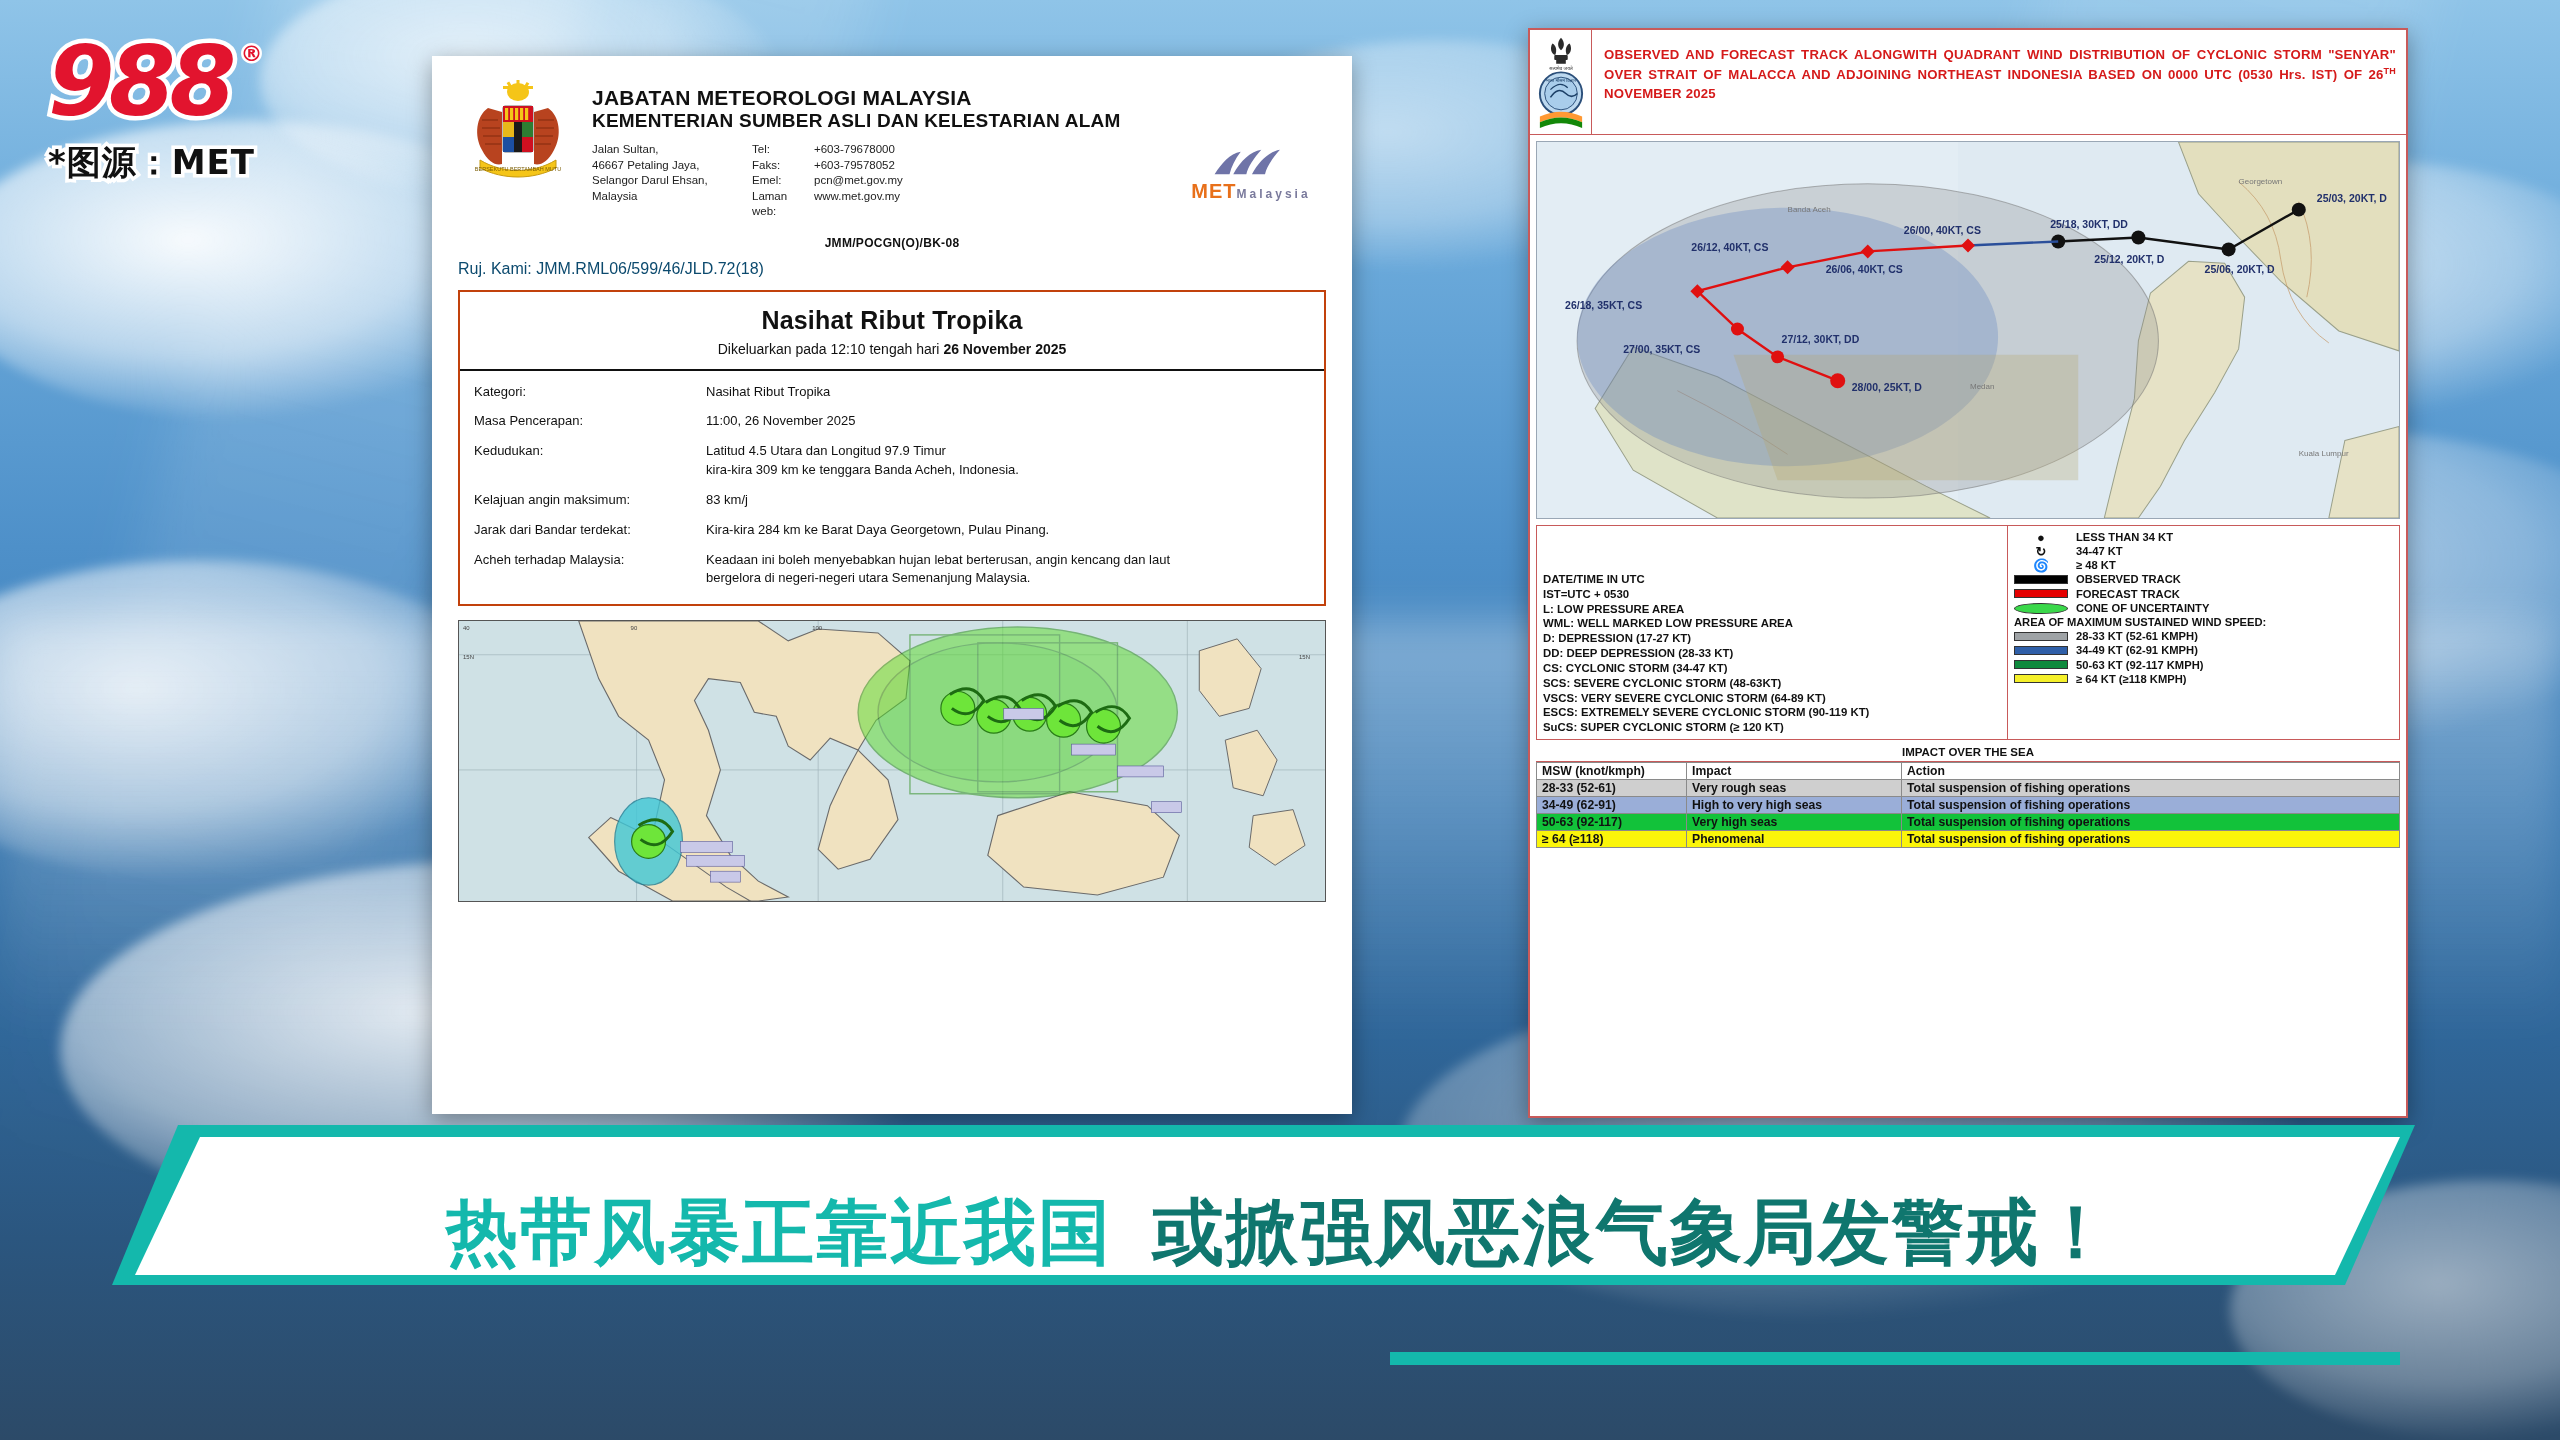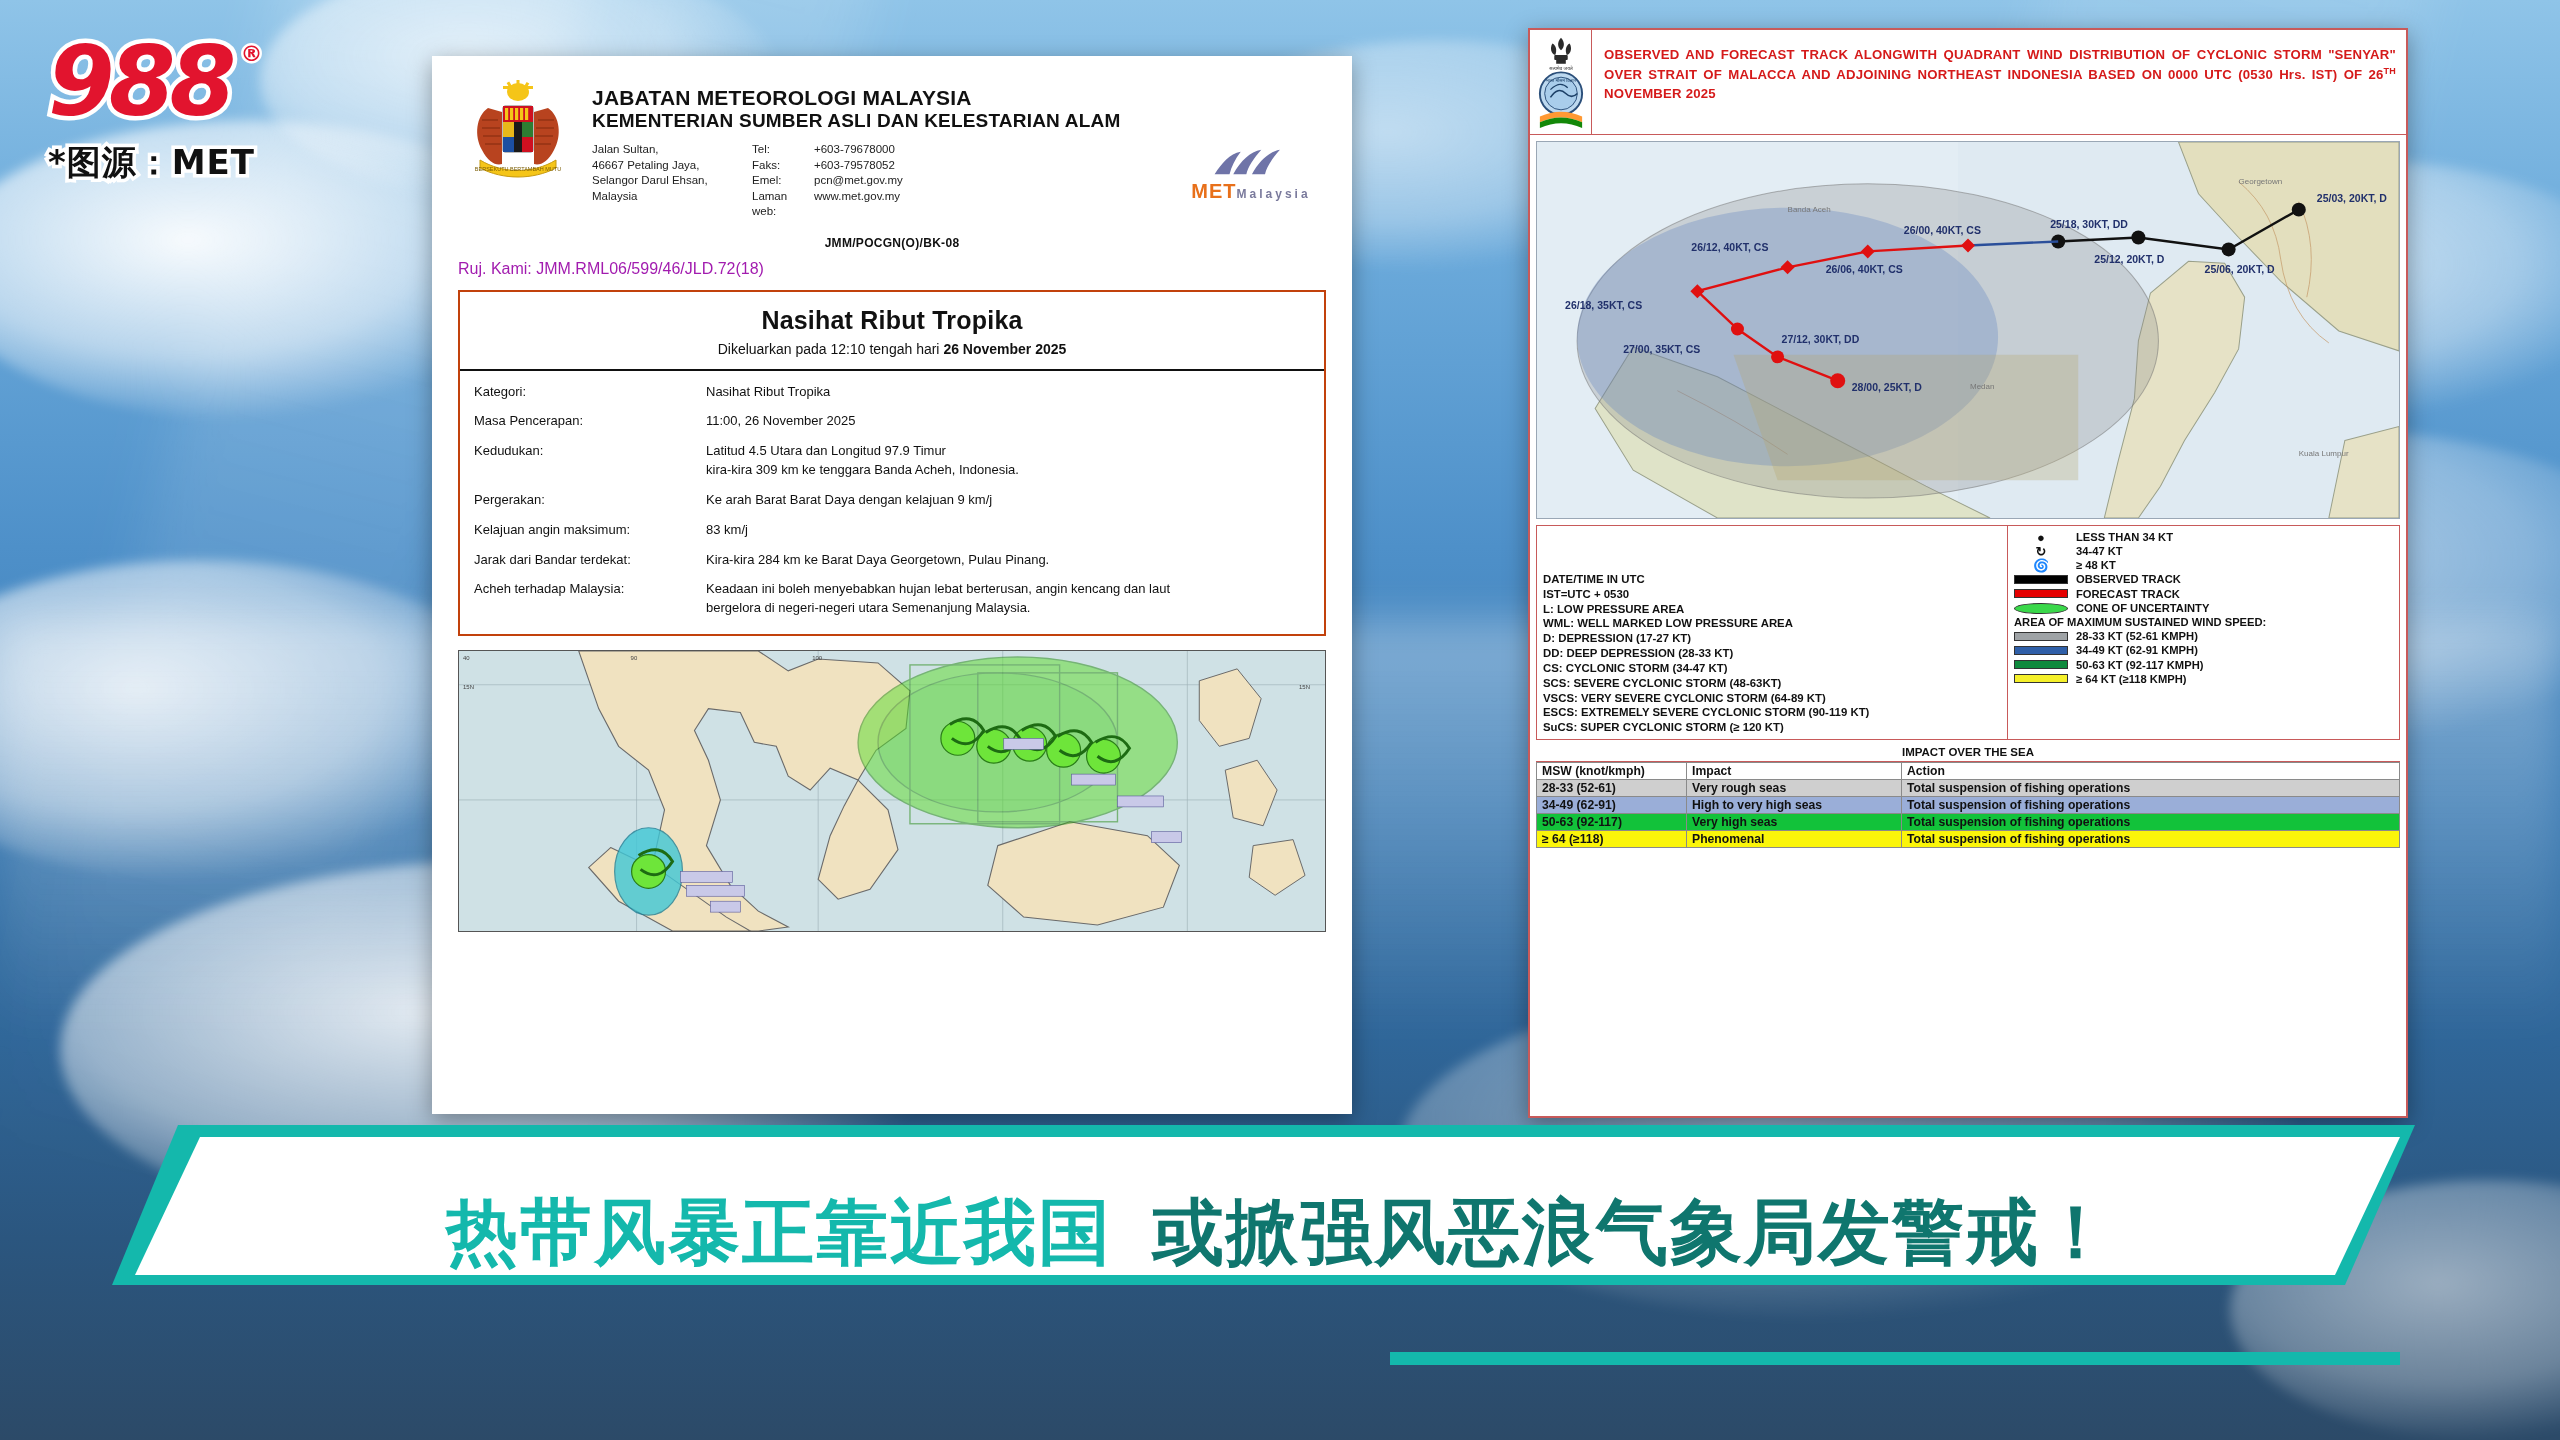--- a/index.html
+++ b/index.html
@@ -61,21 +61,21 @@
   .met-title1 { font-size:21px; font-weight:700; letter-spacing:.2px; color:#111; }
   .met-title2 { font-size:19px; font-weight:700; letter-spacing:.2px; color:#111; }
   .met-contact { display:flex; margin-top:10px; gap:10px; align-items:flex-start; }
   .addr { font-size:11.5px; line-height:1.35; color:#222; width:150px; }
   .tel-grid { display:grid; grid-template-columns:62px auto; font-size:11.5px; line-height:1.35; color:#222;}
   .met-logo { margin-left:auto; width:150px; text-align:center; padding-top:6px; }
   .met-logo-word { font-size:20px; font-weight:800; color:#e8701a; letter-spacing:1px;}
   .met-logo-word small { color:#7a7a9c; font-size:12px; letter-spacing:3px; font-weight:700;}
 
   .doc-code { text-align:center; font-size:12px; font-weight:700; color:#111; margin-top:16px; letter-spacing:.3px;}
-  .ruj { font-size:16px; color:#a21caf; margin-top:10px; margin-bottom:12px; }
+  .ruj { font-size:16px; color:#0c4a6e; margin-top:10px; margin-bottom:12px; }
 
   .adv-box { border:2px solid #c2410c; }
   .adv-title-cell { border-bottom:2px solid #111; padding:14px 0 12px; text-align:center; }
   .adv-title { font-size:25px; font-weight:800; color:#111; letter-spacing:.2px;}
   .adv-sub { font-size:14px; color:#111; margin-top:6px;}
   .adv-sub b { font-weight:800; }
   .adv-rows { padding:12px 14px 16px; }
   .adv-row { display:flex; font-size:13px; color:#111; line-height:1.45; margin-bottom:11px; }
   .adv-k { width:232px; flex:0 0 232px; }
   .adv-v { flex:1; }
@@ -244,24 +244,20 @@
       <div class="adv-row">
         <div class="adv-k">Masa Pencerapan:</div>
         <div class="adv-v" style="white-space:pre-line">11:00, 26 November 2025</div>
       </div>
       <div class="adv-row">
         <div class="adv-k">Kedudukan:</div>
         <div class="adv-v" style="white-space:pre-line">Latitud 4.5 Utara dan Longitud 97.9 Timur
 kira-kira 309 km ke tenggara Banda Acheh, Indonesia.</div>
       </div>
       <div class="adv-row">
-        <div class="adv-k">Pergerakan:</div>
-        <div class="adv-v" style="white-space:pre-line">Ke arah Barat Barat Daya dengan kelajuan 9 km/j</div>
-      </div>
-      <div class="adv-row">
         <div class="adv-k">Kelajuan angin maksimum:</div>
         <div class="adv-v" style="white-space:pre-line">83 km/j</div>
       </div>
       <div class="adv-row">
         <div class="adv-k">Jarak dari Bandar terdekat:</div>
         <div class="adv-v" style="white-space:pre-line">Kira-kira 284 km ke Barat Daya Georgetown, Pulau Pinang.</div>
       </div>
       <div class="adv-row" style="margin-bottom:0">
         <div class="adv-k">Acheh terhadap Malaysia:</div>
         <div class="adv-v" style="white-space:pre-line">Keadaan ini boleh menyebabkan hujan lebat berterusan, angin kencang dan laut

